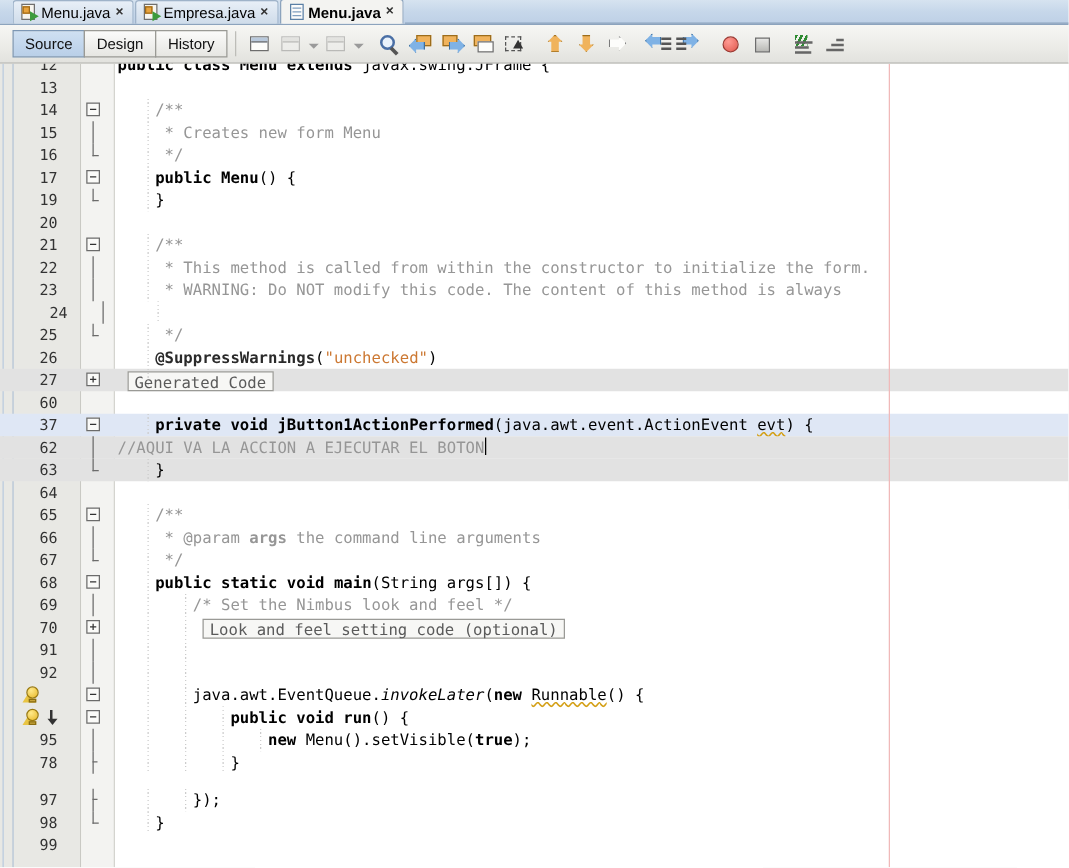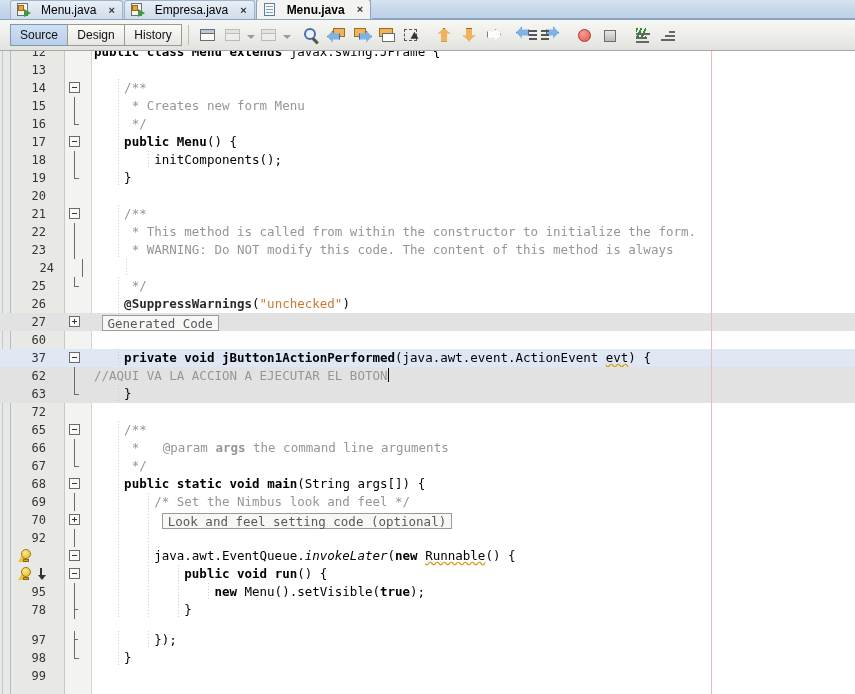--- a/index.html
+++ b/index.html
@@ -18,21 +18,21 @@
     background:linear-gradient(to bottom,#d6e3f0 0%,#c6d7ea 50%,#bed0e6 100%);
     border-bottom:1px solid #8ca3bd;
     display:flex;align-items:flex-end;
     box-sizing:border-box;
   }
   .tab{
     position:relative;
     height:19px;
     display:flex;align-items:center;
     padding:0 7px 0 6px;
-    gap:10px;
+    gap:2px;
     font-size:12px;
     color:#000;
     border:1px solid #9fb3c9;
     border-bottom:none;
     border-radius:3px 3px 0 0;
     background:linear-gradient(to bottom,#e8eff7,#cfdcea);
     margin-right:1px;
     box-sizing:border-box;
     white-space:nowrap;
   }
@@ -472,27 +472,20 @@
           <div class="code"><span class="iguide" style="left: 26px;"></span><span class="cm" style="white-space: pre;">     */</span></div>
         </div>
         <div class="row" style="top: 0px;">
           <div class="num">17</div>
           <div class="fold">
             <span class="fbox"></span>
           </div>
           <div class="code"><span class="iguide" style="left: 26px;"></span><span class="kw" style="white-space: pre;">    public </span><span class="idb" style="white-space: pre;">Menu</span><span style="white-space: pre;">() {</span></div>
         </div>
         <div class="row" style="top: 0px;">
-          <div class="num">18</div>
-          <div class="fold">
-            <span class="fline"></span>
-          </div>
-          <div class="code"><span class="iguide" style="left: 26px;"></span><span class="iguide" style="left: 56px;"></span><span style="white-space: pre;">        initComponents();</span></div>
-        </div>
-        <div class="row" style="top: 0px;">
           <div class="num">19</div>
           <div class="fold">
             <span class="fend"></span>
           </div>
           <div class="code"><span class="iguide" style="left: 26px;"></span><span style="white-space: pre;">    }</span></div>
         </div>
         <div class="row" style="top: 0px;">
           <div class="num">20</div>
           <div class="fold"></div>
           <div class="code"></div>
@@ -568,37 +561,37 @@
         </div>
         <div class="row" style="top: 0px;">
           <div class="rowbg" style="background: rgb(226, 226, 226);"></div>
           <div class="num">63</div>
           <div class="fold">
             <span class="fend"></span>
           </div>
           <div class="code"><span class="iguide" style="left: 26px;"></span><span style="white-space: pre;">    }</span></div>
         </div>
         <div class="row" style="top: 0px;">
-          <div class="num">72</div>
+          <div class="num">64</div>
           <div class="fold"></div>
           <div class="code"></div>
         </div>
         <div class="row" style="top: 0px;">
           <div class="num">65</div>
           <div class="fold">
             <span class="fbox"></span>
           </div>
           <div class="code"><span class="iguide" style="left: 26px;"></span><span class="cm" style="white-space: pre;">    /**</span></div>
         </div>
         <div class="row" style="top: 0px;">
           <div class="num">66</div>
           <div class="fold">
             <span class="fline"></span>
           </div>
-          <div class="code"><span class="iguide" style="left: 26px;"></span><span class="cm" style="white-space: pre;">     * </span><span class="cm" style="white-space: pre; margin-left: 16px;">@param </span><span class="cm" style="white-space: pre; font-weight: bold;">args</span><span class="cm" style="white-space: pre;"> the command line arguments</span></div>
+          <div class="code"><span class="iguide" style="left: 26px;"></span><span class="cm" style="white-space: pre;">     * </span><span class="cm" style="white-space: pre;">@param </span><span class="cm" style="white-space: pre; font-weight: bold;">args</span><span class="cm" style="white-space: pre;"> the command line arguments</span></div>
         </div>
         <div class="row" style="top: 0px;">
           <div class="num">67</div>
           <div class="fold">
             <span class="fend"></span>
           </div>
           <div class="code"><span class="iguide" style="left: 26px;"></span><span class="cm" style="white-space: pre;">     */</span></div>
         </div>
         <div class="row" style="top: 0px;">
           <div class="num">68</div>
@@ -613,20 +606,30 @@
             <span class="fline"></span>
           </div>
           <div class="code"><span class="iguide" style="left: 26px;"></span><span class="iguide" style="left: 56px;"></span><span class="cm" style="white-space: pre;">        /* Set the Nimbus look and feel */</span></div>
         </div>
         <div class="row" style="top: 0px;">
           <div class="num">70</div>
           <div class="fold">
             <span class="fbox plus"></span>
           </div>
           <div class="code"><span class="iguide" style="left: 26px;"></span><span class="iguide" style="left: 56px;"></span><span style="white-space: pre;">         </span><span class="foldbox">Look and feel setting code (optional)</span></div>
+        </div>
+        <div class="row" style="top: 0px;">
+          <div class="num">91</div>
+          <div class="fold">
+            <span class="fline"></span>
+          </div>
+          <div class="code">
+            <span class="iguide" style="left: 26px;"></span>
+            <span class="iguide" style="left: 56px;"></span>
+          </div>
         </div>
         <div class="row" style="top: 0px;">
           <div class="num">92</div>
           <div class="fold">
             <span class="fline"></span>
           </div>
           <div class="code"><span class="iguide" style="left: 26px;"></span><span class="iguide" style="left: 56px;"></span></div>
         </div>
         <div class="row" style="top: 0px;">
           <div class="num">

